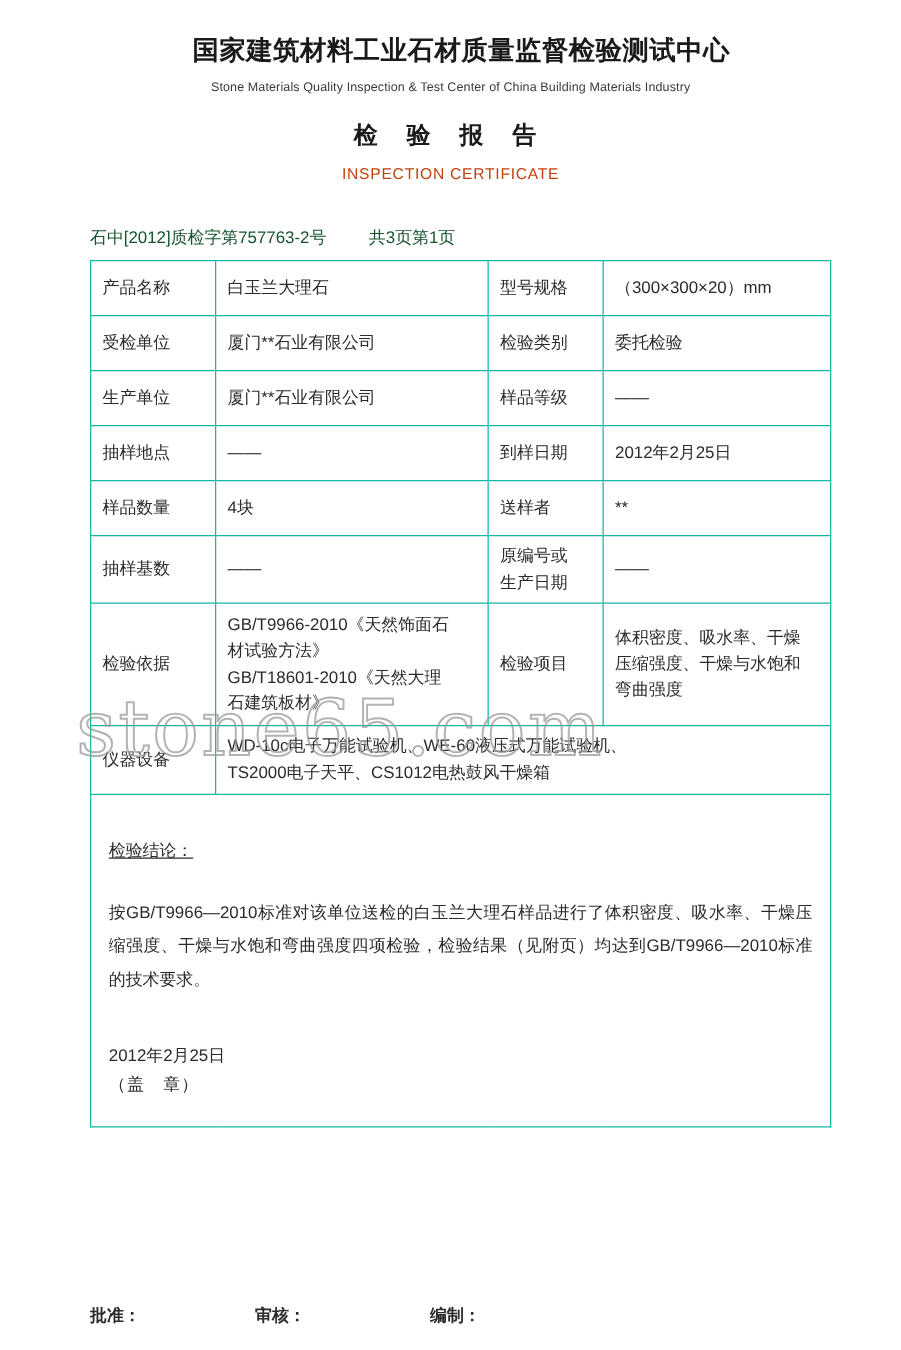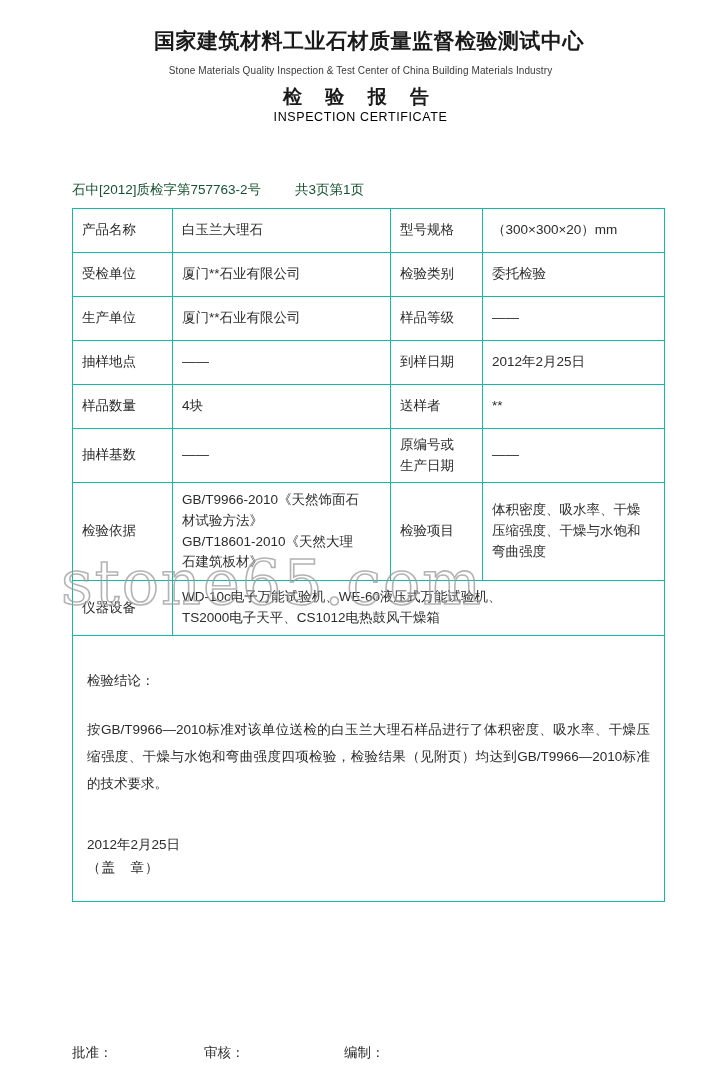--- a/index.html
+++ b/index.html
@@ -39,26 +39,27 @@
     font-size: 10px;
     color: #3a3a3a;
     margin-top: 12px;
     letter-spacing: 0.1px;
   }
   .hdr-title-cn {
     font-size: 19px;
     font-weight: bold;
     letter-spacing: 9px;
     color: #1a1a1a;
-    margin-top: 8px;
+    margin-top: 19px;
   }
   .hdr-title-en {
     font-size: 12.5px;
-    color: #000000;
+    color: #c2410c;
     letter-spacing: 0.6px;
+    margin-top: 11px;
   }
 
   
   .meta-line {
     position: absolute;
     left: 72px;
     top: 181px;
     font-size: 13.5px;
     color: #14532d;
     white-space: nowrap;
@@ -102,20 +103,21 @@
 
   
   .concl-cell {
     height: 253px;
     vertical-align: top;
     padding: 12px 14px 0 14px !important;
   }
   .concl-title {
     font-size: 13.5px;
     margin-bottom: 24px;
+    text-decoration: underline;
   }
   .concl-body {
     font-size: 13.5px;
     line-height: 2.0;
     text-align: justify;
   }
   .concl-date {
     font-size: 13.5px;
     margin-top: 34px;
     line-height: 2.0;
@@ -144,20 +146,21 @@
   .sig-row {
     position: absolute;
     left: 72px;
     top: 1044px;
     width: 592px;
     font-size: 13.5px;
     color: #2b2b2b;
   }
   .sig-item {
     display: inline-block;
+    font-weight: bold;
   }
   .sig-approve { width: 132px; }
   .sig-review  { width: 140px; }
 
   
   .watermark {
     position: absolute;
     left: 56px;
     top: 546px;
     width: 610px;

